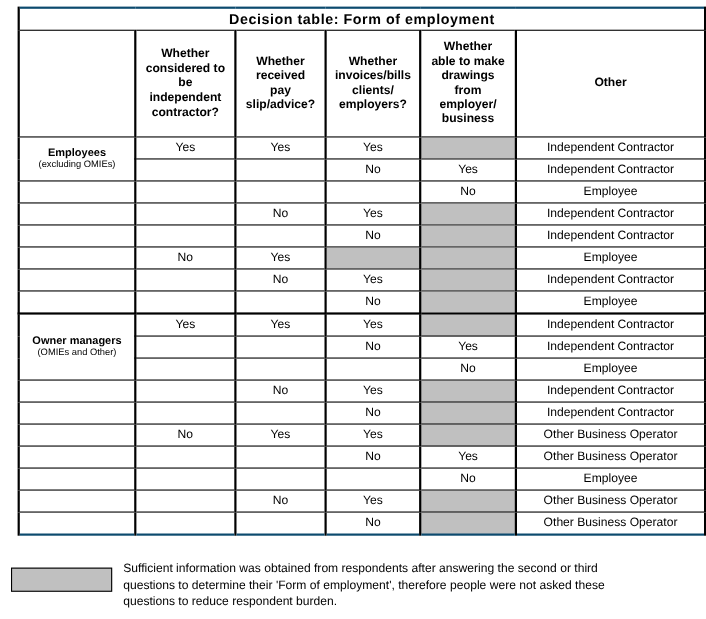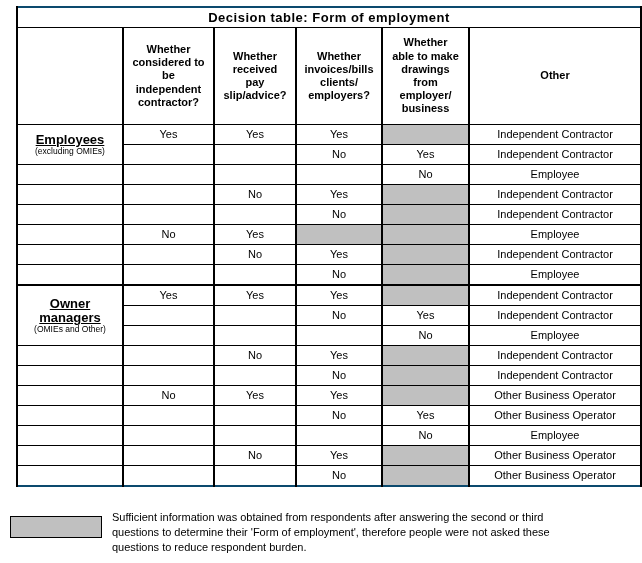--- a/index.html
+++ b/index.html
@@ -38,21 +38,21 @@
     height: 96px;
     font-size: 11px;
     font-weight: bold;
     line-height: 1.2;
     white-space: pre-line;
     border-bottom-width: 2px;
   }
   tbody td { height: 19px; font-size: 11px; line-height: 1.1; }
   tr.section-end td { border-bottom-width: 2px; }
   td.gray { background: #c0c0c0; }
-  .label-main { font-weight: bold; font-size: 13px; text-decoration: underline; }
+  .label-main { font-weight: bold; font-size: 10px; }
   .label-sub  { font-weight: normal; font-size: 8.5px; }
 
   .legend-swatch {
     position: absolute; left: 10px; top: 516px;
     width: 90px; height: 20px;
     background: #c0c0c0;
     border: 1px solid #000;
   }
   .legend-note {
     position: absolute; left: 112px; top: 510px;

